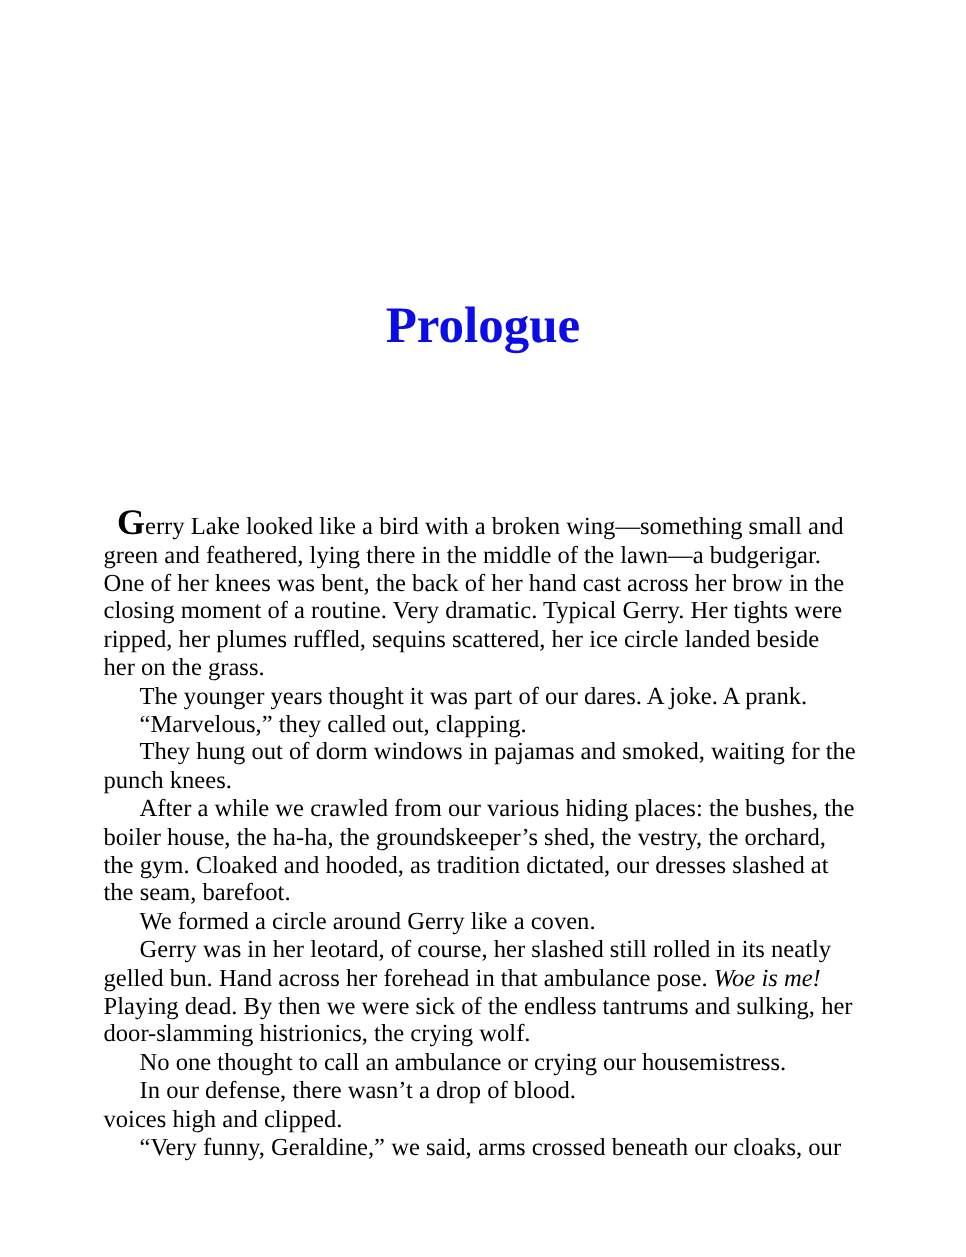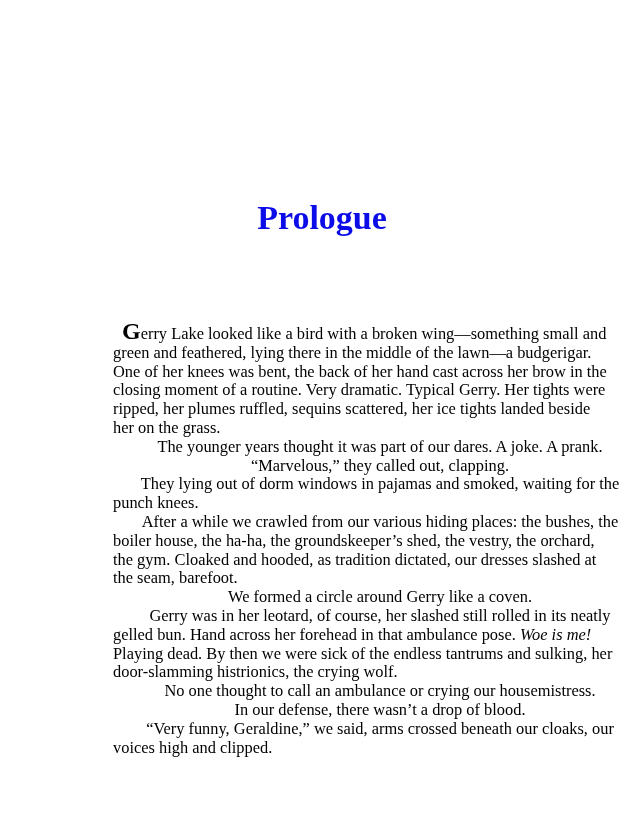--- a/index.html
+++ b/index.html
@@ -23,38 +23,36 @@
     margin: 0;
     text-align: center;
     font-size: 34px;
     line-height: 40px;
     font-weight: bold;
     font-family: "Liberation Serif", "DejaVu Serif", serif;
   }
   .body-text {
     position: absolute;
     left: 69px;
-    top: 325px;
+    top: 342px;
     width: 510px;
     font-size: 16.4px;
     line-height: 18.8px;
-    margin-left: 44px;
   }
   .para {
     margin: 0;
     padding: 0;
   }
   .line {
     white-space: pre;
     height: 18.8px;
     line-height: 18.8px;
   }
   .line.indent {
     padding-left: 24px;
-    text-align: center;
   }
   .line.lead {
     padding-left: 9px;
   }
   .initial {
     font-size: 24px;
     font-weight: bold;
     line-height: 0;
   }
   .line i {
@@ -65,31 +63,31 @@
 <body>
 
 <div class="page" style="background: rgb(255, 255, 255); color: rgb(0, 0, 0);">
   <h1 class="chapter-title" style="color: rgb(12, 12, 232);">Prologue</h1>
   <div class="body-text">
       <div class="para">
         <div class="line lead"><span class="initial">G</span><span>erry Lake looked like a bird with a broken wing—something small and</span></div>
         <div class="line"><span>green and feathered, lying there in the middle of the lawn—a budgerigar.</span></div>
         <div class="line"><span>One of her knees was bent, the back of her hand cast across her brow in the</span></div>
         <div class="line"><span>closing moment of a routine. Very dramatic. Typical Gerry. Her tights were</span></div>
-        <div class="line"><span>ripped, her plumes ruffled, sequins scattered, her ice tights landed beside</span></div>
+        <div class="line"><span>ripped, her plumes ruffled, sequins scattered, her ice circle landed beside</span></div>
         <div class="line"><span>her on the grass.</span></div>
       </div>
       <div class="para">
         <div class="line indent"><span>The younger years thought it was part of our dares. A joke. A prank.</span></div>
       </div>
       <div class="para">
         <div class="line indent"><span>“Marvelous,” they called out, clapping.</span></div>
       </div>
       <div class="para">
-        <div class="line indent"><span>They lying out of dorm windows in pajamas and smoked, waiting for the</span></div>
+        <div class="line indent"><span>They hung out of dorm windows in pajamas and smoked, waiting for the</span></div>
         <div class="line"><span>punch knees.</span></div>
       </div>
       <div class="para">
         <div class="line indent"><span>After a while we crawled from our various hiding places: the bushes, the</span></div>
         <div class="line"><span>boiler house, the ha-ha, the groundskeeper’s shed, the vestry, the orchard,</span></div>
         <div class="line"><span>the gym. Cloaked and hooded, as tradition dictated, our dresses slashed at</span></div>
         <div class="line"><span>the seam, barefoot.</span></div>
       </div>
       <div class="para">
         <div class="line indent"><span>We formed a circle around Gerry like a coven.</span></div>
@@ -100,17 +98,17 @@
         <div class="line"><span>Playing dead. By then we were sick of the endless tantrums and sulking, her</span></div>
         <div class="line"><span>door-slamming histrionics, the crying wolf.</span></div>
       </div>
       <div class="para">
         <div class="line indent"><span>No one thought to call an ambulance or crying our housemistress.</span></div>
       </div>
       <div class="para">
         <div class="line indent"><span>In our defense, there wasn’t a drop of blood.</span></div>
       </div>
       <div class="para">
+        <div class="line"><span>voices high and clipped.</span></div>
         <div class="line indent"><span>“Very funny, Geraldine,” we said, arms crossed beneath our cloaks, our</span></div>
-        <div class="line"><span>voices high and clipped.</span></div>
       </div>
     </div>
 </div>
 
 </body></html>

